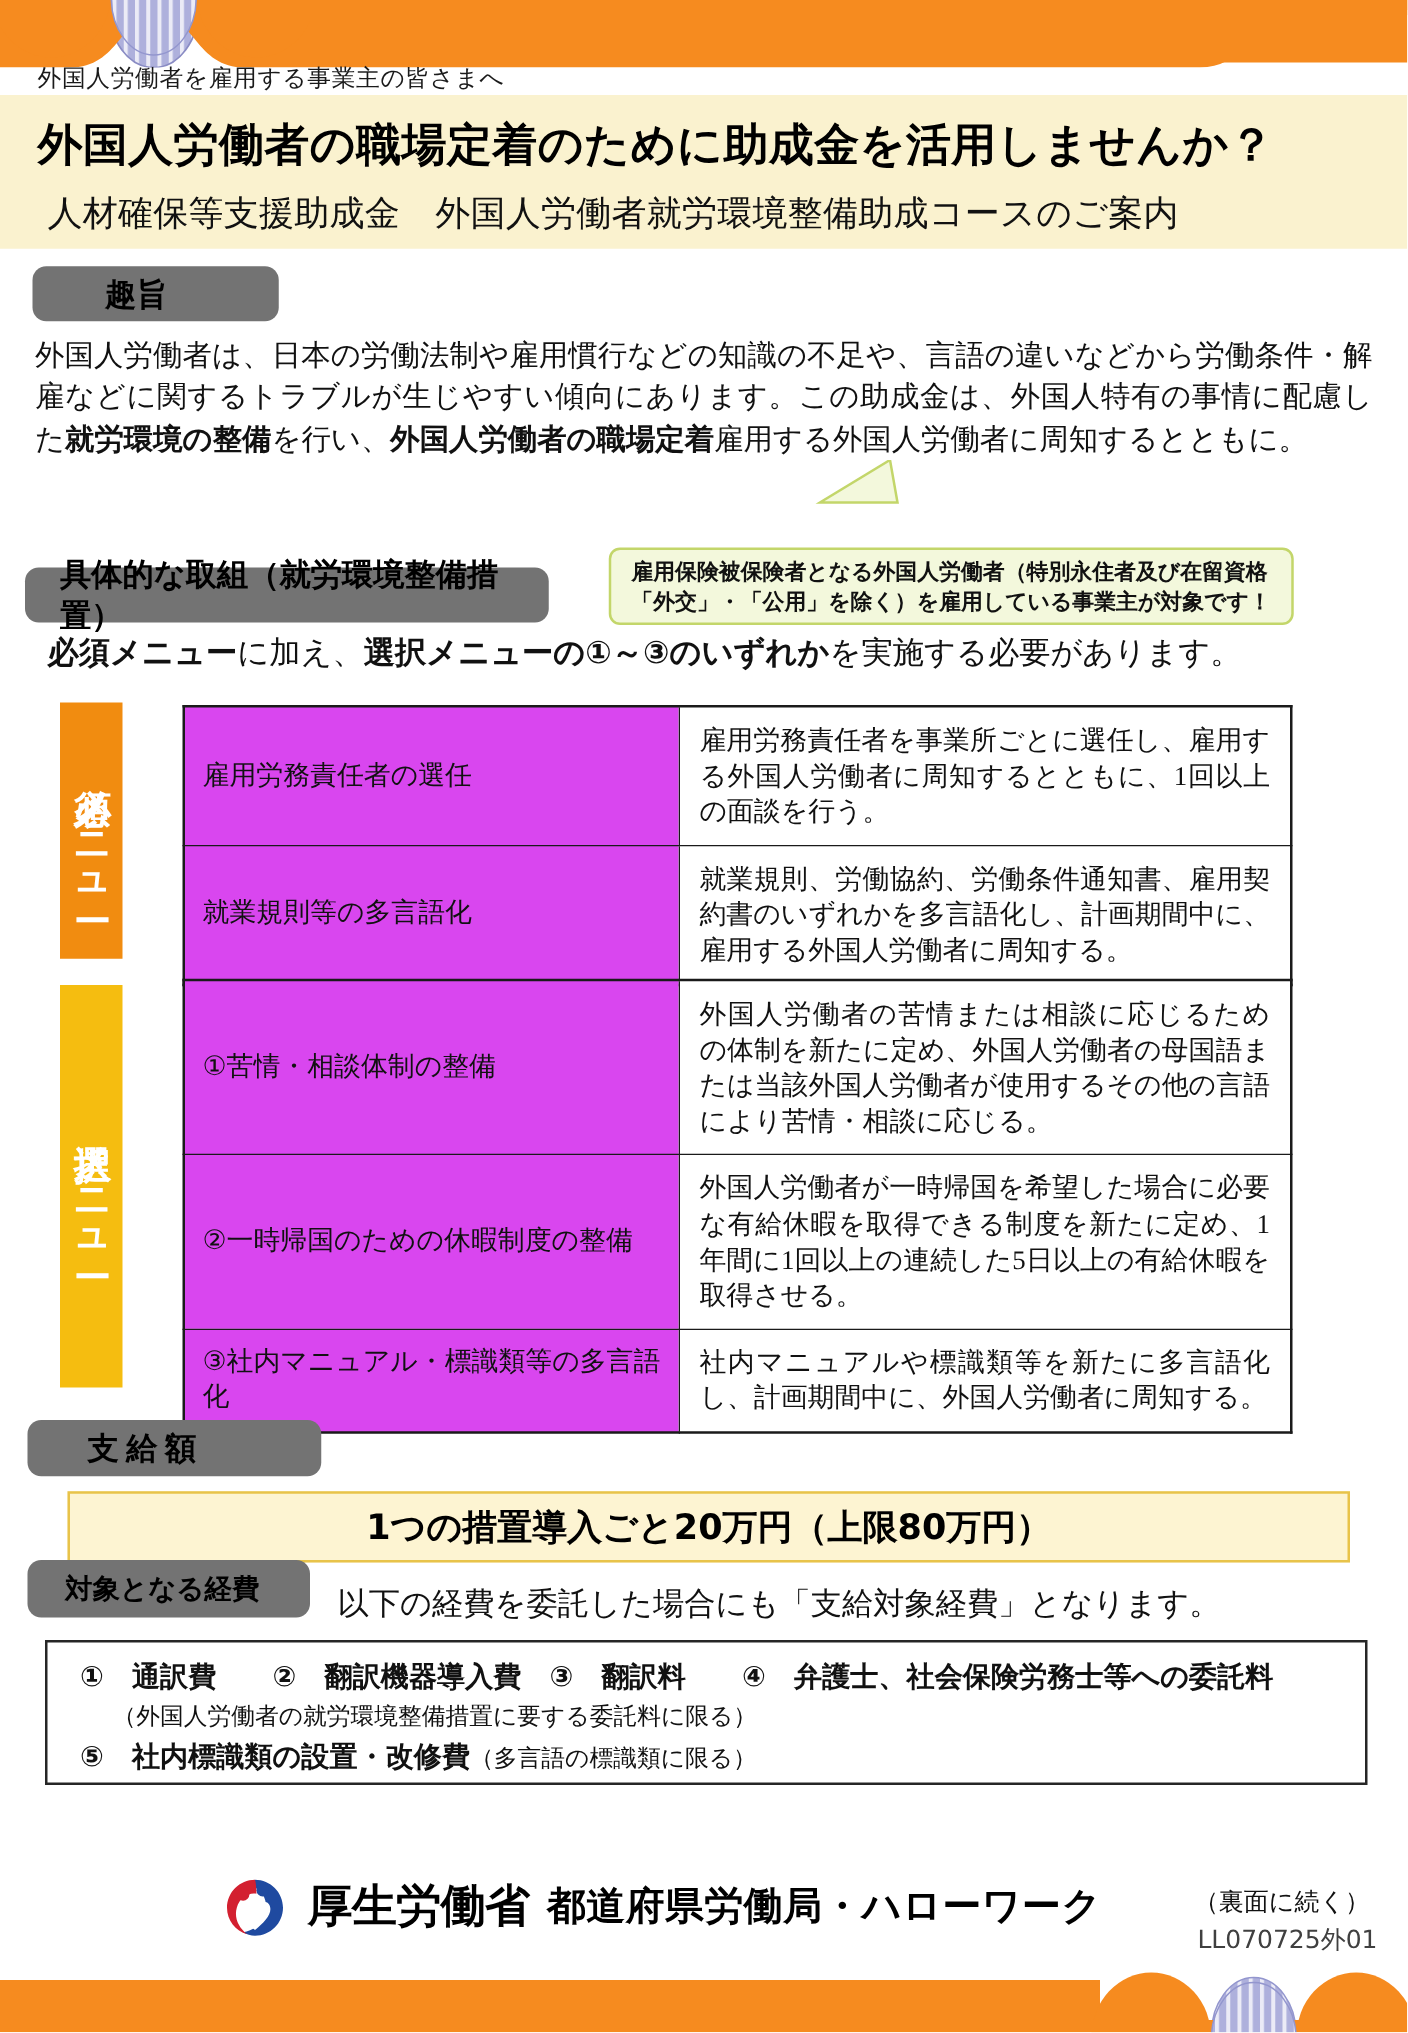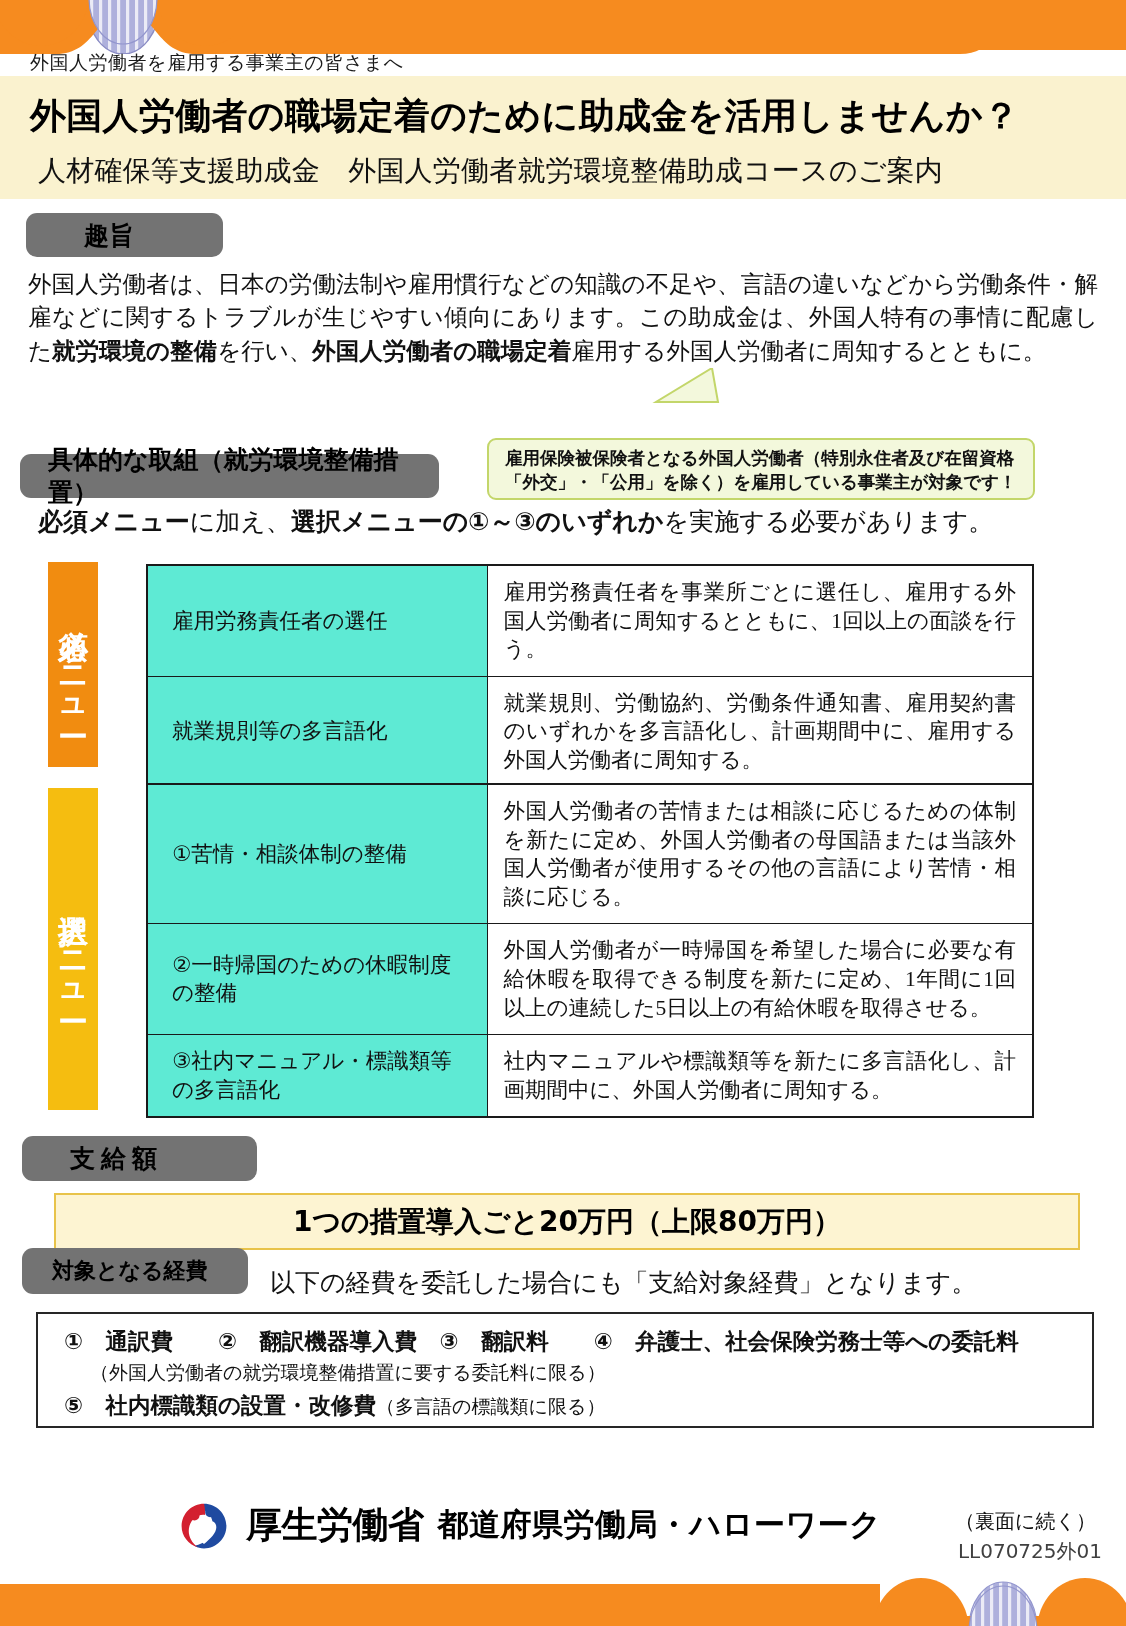--- a/index.html
+++ b/index.html
@@ -179,23 +179,23 @@
   .mtable-hissu  { top: 564px; }
   .mtable-sentaku{ top: 783px; }
   .mtable td {
     border: 1.5px solid #1a1a1a;
     vertical-align: middle;
     font-size: 21.5px;
     line-height: 1.33;
     color: #111111;
   }
   .mtable td.label {
-    width: 340px;
-    background: #5eead4;
-    padding: 10px 24px;
+    width: 396px;
+    background: #d946ef;
+    padding: 10px 14px;
   }
   .mtable td.desc {
     background: #ffffff;
     padding: 12px 16px;
     text-align: justify;
     font-family: Liberation Serif, serif;
   }
 
   
   .amount-box {

